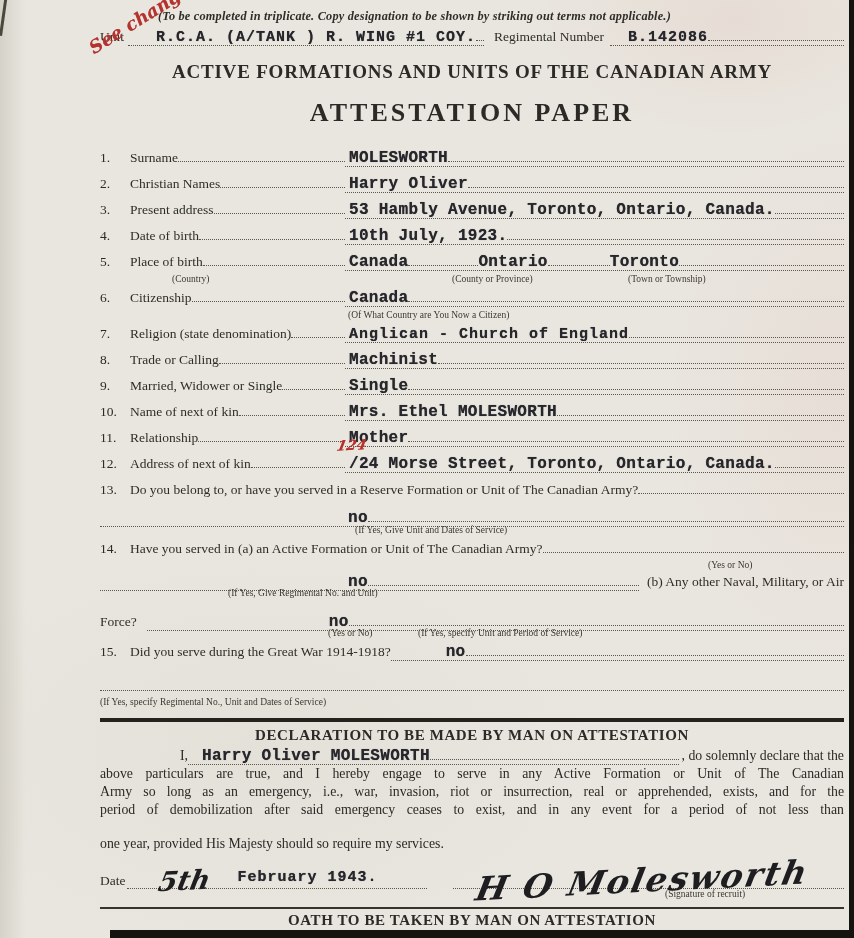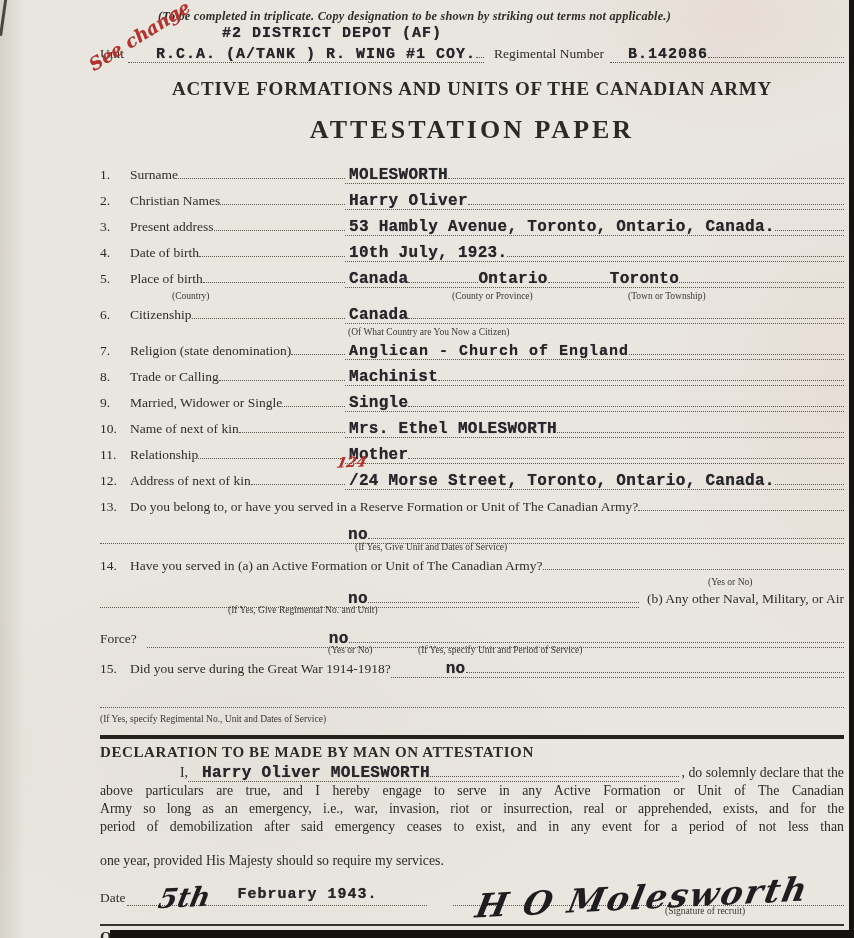--- a/index.html
+++ b/index.html
@@ -67,21 +67,21 @@
   .q13-line2 { display:flex; align-items:baseline; height:20px; margin-top:2px; }
   .q14-suba { height:9px; }
   .q14-lineb { display:flex; align-items:baseline; height:19px; }
   .q14-linec { display:flex; align-items:baseline; height:19px; margin-top:10px; }
   .q15-empty { height:16px; margin-top:8px; display:flex; align-items:flex-end; }
   .center-sub { text-align:left; margin-top:0px; }
 
   .rule-thick { height:4px; background:#23221d; margin-top:9px; }
   .rule-thin  { height:2px; background:#34332c; margin-top:6px; }
 
-  .sec-head { text-align:left; font-weight:bold; font-size:15px; letter-spacing:0.6px; margin-top:5px; }
+  .sec-head { text-align:center; font-weight:bold; font-size:15px; letter-spacing:0.6px; margin-top:5px; }
   .decl-line1 { display:flex; align-items:baseline; margin-top:3px; font-size:13.8px; }
   .decl-line1 .i-ind { margin-left:80px; white-space:nowrap; }
   .decl-line1 .tail { white-space:nowrap; padding-left:3px; }
   .jline { font-size:13.8px; line-height:18px; text-align:justify; text-align-last:justify; }
   .jline-last { text-align-last:left;margin-top:16px; }
 
   .date-row { position:relative; display:flex; align-items:flex-end; height:32px; margin-top:4px; }
   .date-lab { padding-right:2px; }
   .date-zone { width:300px; border-bottom:1.5px dotted #5a564c; position:relative; height:20px; flex:none; }
   .hand-day { position:absolute; left:32px; bottom:-4px; font-size:27px; }
@@ -98,21 +98,20 @@
 </style>
 </head>
 <body>
 
 <div class="page">
   <div class="corner-mark"></div>
 
   <div class="content">
 
     <div class="notice pr" style="white-space:normal;">(To be completed in triplicate.   Copy designation to be shown by striking out terms not applicable.)</div>
-    <div class="depot tw tw-big">#2 DISTRICT DEPOT (AF)</div>
     <div class="unit-row">
       <span class="red-script red-ink">See change</span>
       <span class="lab pr">Unit</span>
       <span class="azone" style="flex:1.45;">
         <span class="tw tw-big ans-pad" style="margin-left:28px;">R.C.A. (A/TANK ) R. WING #1 COY.</span>
         <span class="dots"></span>
       </span>
       <span class="lab2 pr">Regimental Number</span>
       <span class="azone" style="flex:1;">
         <span class="tw tw-big ans-pad" style="margin-left:18px;">B.142086</span>

